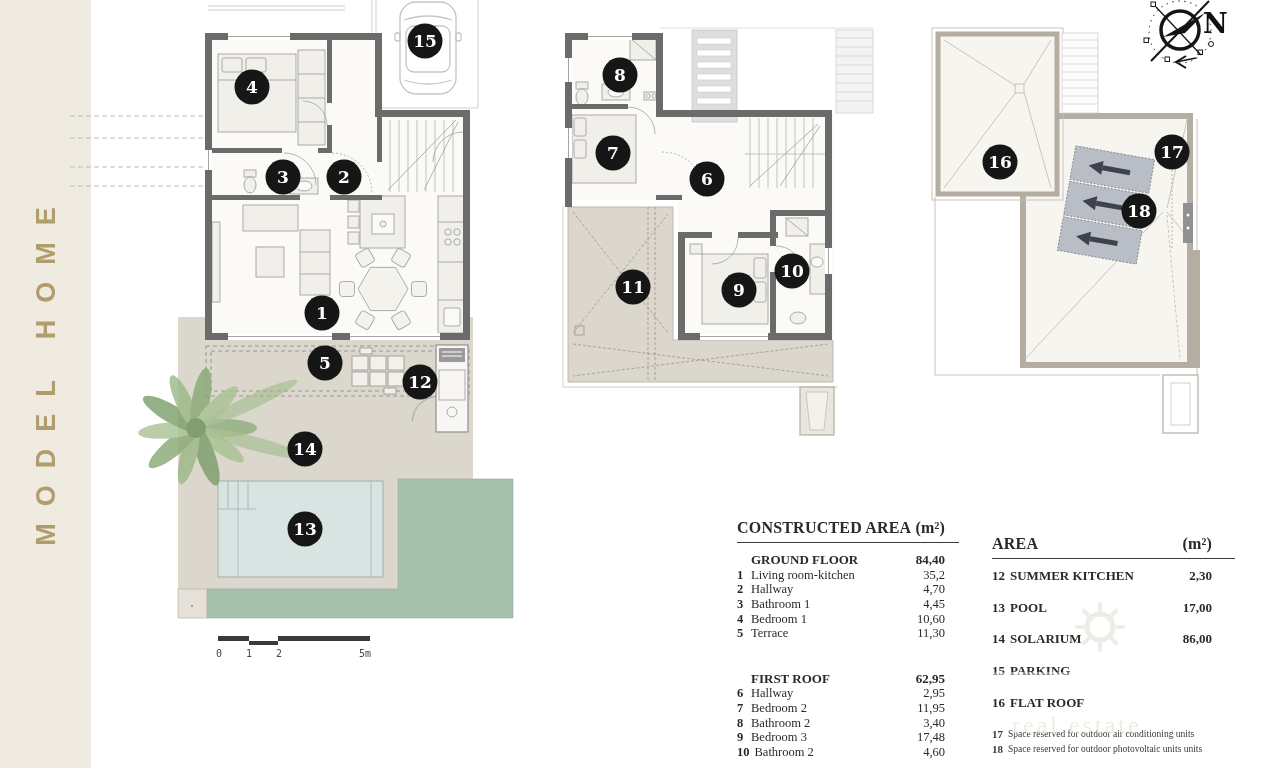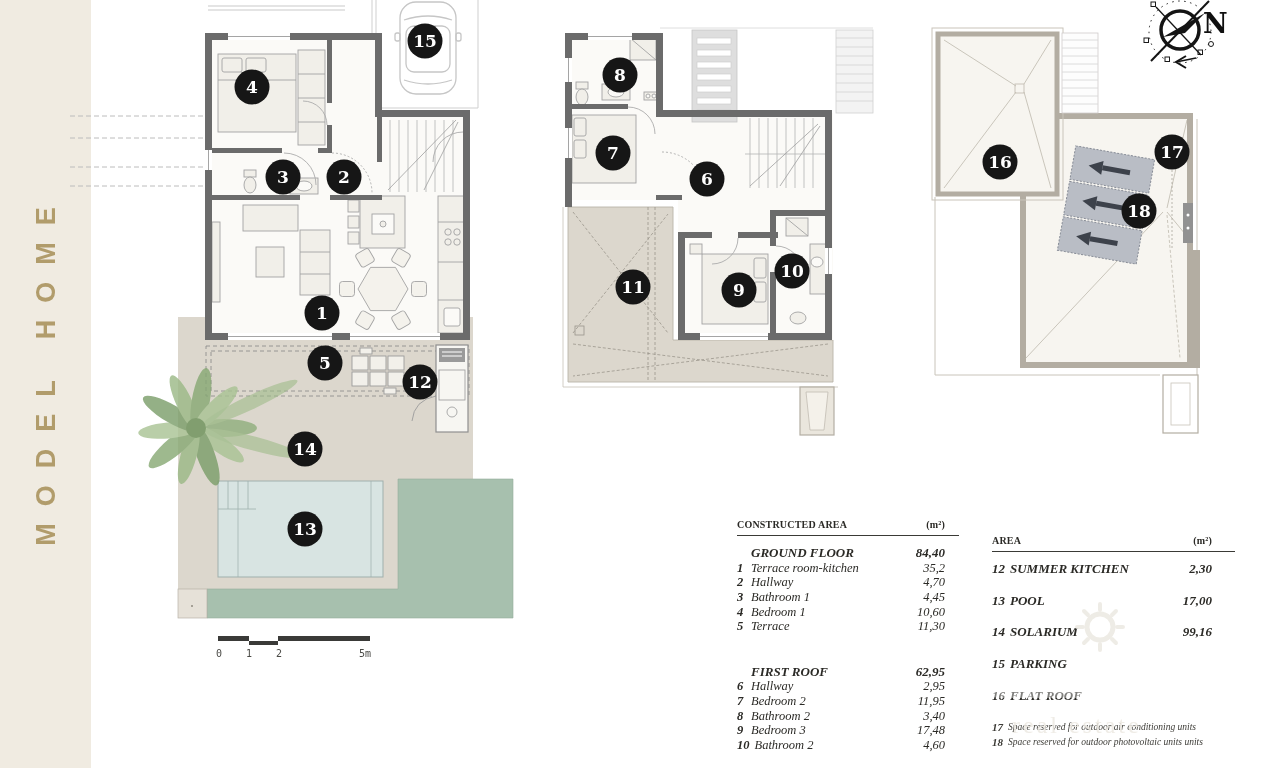--- a/index.html
+++ b/index.html
@@ -44,25 +44,25 @@
   .seg3{left:60px;top:0;width:92px;}
   .scale-label{
     position:absolute;top:12px;transform:translateX(-50%);
     font-family:"DejaVu Sans Mono","Liberation Mono",monospace;
     font-size:10px;color:#4a4a46;
   }
   
   .legend{position:absolute;z-index:4;}
   #legend-left{left:737px;top:519px;width:222px;}
   #legend-right{left:992px;top:519px;width:243px;}
-  .lg-head{display:flex;justify-content:space-between;font-weight:bold;font-size:10px;letter-spacing:.2px;}
+  .lg-head{display:flex;justify-content:space-between;font-weight:bold;font-size:16px;letter-spacing:.2px;}
   #legend-left .lg-head{width:208px;}
   #legend-right .lg-head{width:220px;margin-top:16px;}
   .lg-rule{height:1.2px;background:#3a3a36;margin:5px 0 10px 0;}
-  .lg-row{display:flex;font-size:12.5px;line-height:14.6px;font-style:italic;}
+  .lg-row{display:flex;font-size:12.5px;line-height:14.6px;}
   #legend-left .lg-row{width:208px;}
   #legend-right .lg-row{width:220px;}
   .lg-row .num{font-weight:bold;margin-right:5px;min-width:9px;}
   .lg-row .lbl{flex:1;}
   .lg-row .val{text-align:right;}
   .lg-row.section{font-size:13px;}
   .lg-row.section .lbl,.lg-row.section .val{font-weight:bold;}
   .lg-row.spacer{height:31px;}
   .lg-row.big{font-weight:bold;font-size:13px;margin-bottom:17px;}
   .lg-row.big .val{font-weight:bold;}
@@ -574,21 +574,21 @@
   <div>
 
       <div class="lg-row section">
         <span class="num"></span>
         <span class="lbl">GROUND FLOOR</span>
         <span class="val">84,40</span>
       </div>
 
       <div class="lg-row">
         <span class="num">1</span>
-        <span class="lbl">Terrace room-kitchen</span>
+        <span class="lbl">Living room-kitchen</span>
         <span class="val">35,2</span>
       </div>
 
       <div class="lg-row">
         <span class="num">2</span>
         <span class="lbl">Hallway</span>
         <span class="val">4,70</span>
       </div>
 
       <div class="lg-row">
@@ -669,21 +669,21 @@
 
       <div class="lg-row big">
         <span class="num">13</span>
         <span class="lbl">POOL</span>
         <span class="val">17,00</span>
       </div>
 
       <div class="lg-row big">
         <span class="num">14</span>
         <span class="lbl">SOLARIUM</span>
-        <span class="val">99,16</span>
+        <span class="val">86,00</span>
       </div>
 
       <div class="lg-row big">
         <span class="num">15</span>
         <span class="lbl">PARKING</span>
         <span class="val"></span>
       </div>
 
       <div class="lg-row big">
         <span class="num">16</span>

